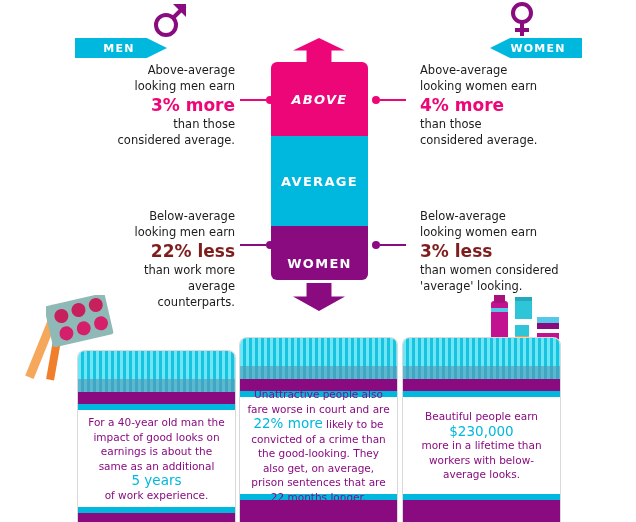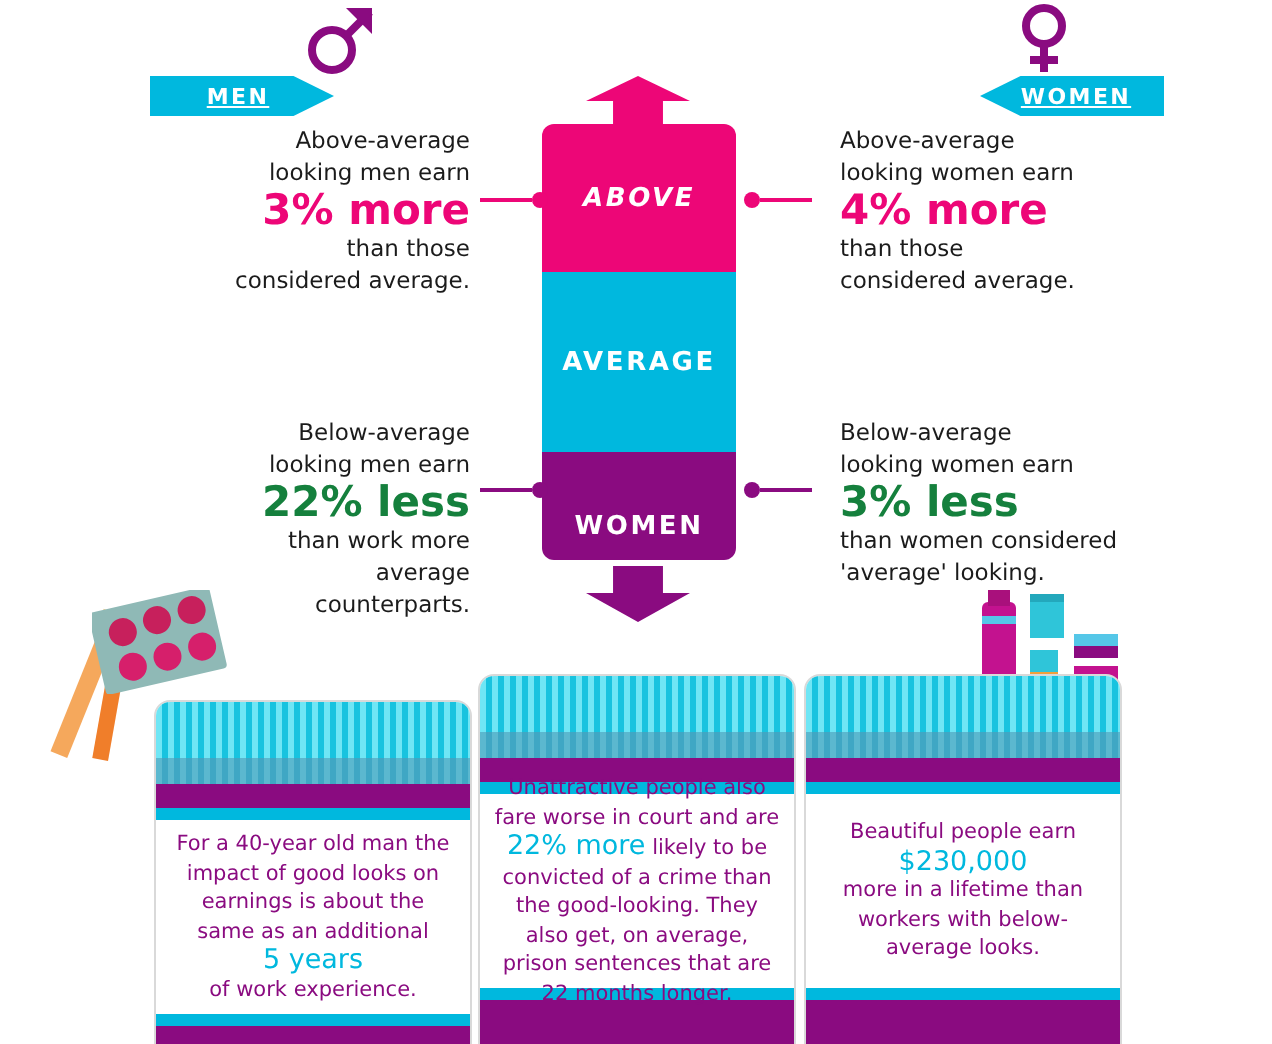--- a/index.html
+++ b/index.html
@@ -13,21 +13,21 @@
   
   .sym{position:absolute;color:#8A0B80;}
   .sym svg{display:block;}
   #male-symbol{left:150px;top:2px;}
   #female-symbol{left:505px;top:2px;}
 
   
   .banner{
     position:absolute;height:20px;background:#00B8DE;color:#ffffff;
     font-size:11px;letter-spacing:1.2px;font-weight:bold;
-    display:flex;align-items:center;justify-content:center;text-decoration:underline;
+    display:flex;align-items:center;justify-content:center;
   }
   #men-banner{left:75px;top:38px;width:88px;padding-right:4px;
     clip-path:polygon(0 0,78% 0,100% 50%,78% 100%,0 100%);}
   #women-banner{left:490px;top:38px;width:88px;padding-left:4px;
     clip-path:polygon(22% 0,100% 0,100% 100%,22% 100%,0 50%);}
 
   
   #center-bar{position:absolute;left:271px;top:62px;width:97px;height:218px;
     border-radius:6px;overflow:hidden;}
   .seg{width:100%;display:flex;align-items:center;justify-content:center;
@@ -49,23 +49,23 @@
   #conn-men-above .line,#conn-men-above .dot{background:#ED0677;}
   #conn-men-below{left:240px;top:240px;}
   #conn-men-below .line,#conn-men-below .dot{background:#8A0B80;}
   #conn-women-above{left:372px;top:95px;flex-direction:row-reverse;}
   #conn-women-above .line,#conn-women-above .dot{background:#ED0677;}
   #conn-women-below{left:372px;top:240px;flex-direction:row-reverse;}
   #conn-women-below .line,#conn-women-below .dot{background:#8A0B80;}
 
   
   .stat{position:absolute;font-size:11.5px;line-height:16px;color:#1b1b1b;}
-  .stat .big{font-size:21px;line-height:22px;font-weight:bold;}
+  .stat .big{font-size:17px;line-height:22px;font-weight:bold;}
   .big.pink{color:#ED0677;}
-  .big.purple{color:#15803d;}
+  .big.purple{color:#7f1d1d;}
   .left-stat{text-align:right;width:135px;}
   .right-stat{text-align:left;width:150px;}
   #stat-men-above{left:100px;top:62px;}
   #stat-men-below{left:100px;top:208px;}
   #stat-women-above{left:420px;top:62px;}
   #stat-women-below{left:420px;top:208px;}
 
   
   .deco{position:absolute;}
   #palette{left:46px;top:295px;}

